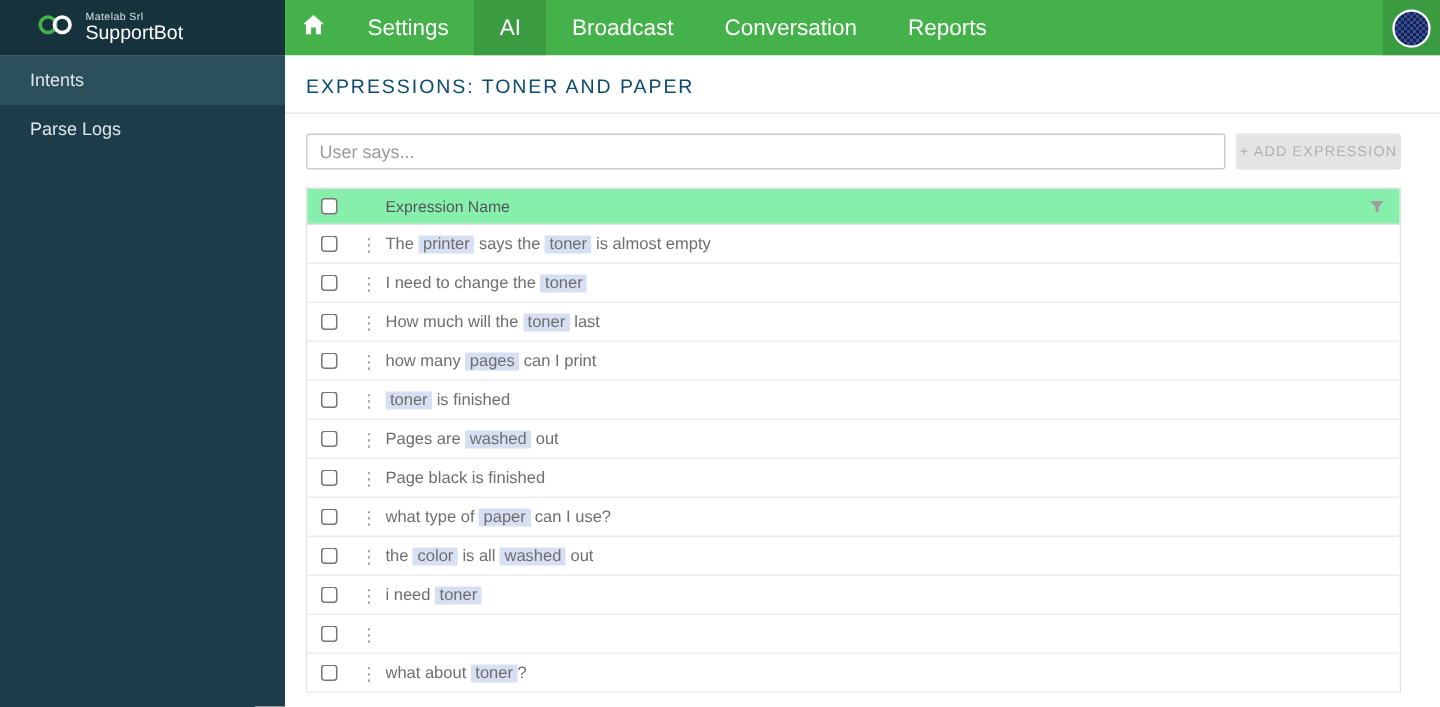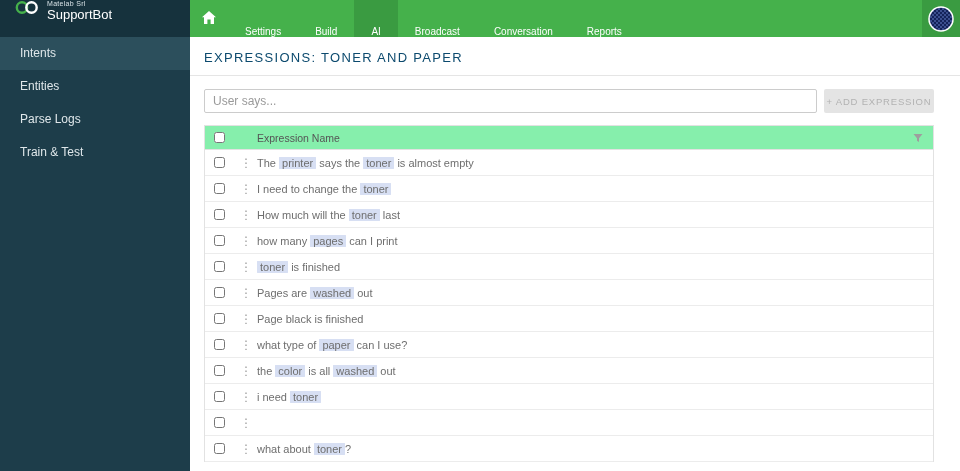--- a/index.html
+++ b/index.html
@@ -1,27 +1,27 @@
 <!DOCTYPE html>
 <html><head>
 <meta charset="utf-8">
 <style>
   * { box-sizing: border-box; margin: 0; padding: 0; }
   html, body { width: 960px; height: 471px; overflow: hidden; }
   body { font-family: "Liberation Sans", sans-serif; background: #ffffff; position: relative; }
 
   
   .topbar { position: absolute; top: 0; left: 0; width: 960px; height: 37px; display: flex; }
-  .brand { width: 190px; height: 37px; background: #16323d; color: #fff; display: flex; align-items: flex-start; padding-left: 14px; gap: 7px; flex-shrink: 0; }
+  .brand { width: 190px; height: 37px; background: #16323d; color: #fff; display: flex; align-items: center; padding-left: 24px; gap: 7px; flex-shrink: 0; }
   .brand-text { display: flex; flex-direction: column; line-height: 1.1; }
   .brand-company { font-size: 7px; color: #d7e2e6; letter-spacing: .3px; }
   .brand-product { font-size: 13px; color: #ffffff; }
   .nav { flex: 1; background: #45b14b; display: flex; align-items: stretch; color: #fff; }
   .nav-home { width: 38px; display: flex; align-items: center; justify-content: center; cursor: pointer; }
-  .nav-item { padding: 0 17px; display: flex; align-items: flex-end; font-size: 10px; cursor: pointer; }
+  .nav-item { padding: 0 17px; display: flex; align-items: center; font-size: 15px; cursor: pointer; }
   .nav-item.active { background: #3a9b41; }
   .avatar-wrap { margin-left: auto; width: 38px; display: flex; align-items: center; justify-content: center; background: #3a9b41; }
 
   
   .sidebar { position: absolute; top: 37px; left: 0; width: 190px; height: 444px; background: #1d3d4a; }
   .side-item { height: 33px; line-height: 33px; padding-left: 20px; color: #dfe7ea; font-size: 12px; cursor: pointer; }
   .side-item.active { background: #2c4f5c; }
 
   
   .main { position: absolute; top: 37px; left: 190px; width: 770px; height: 434px; background: #fff; }
@@ -64,23 +64,20 @@
     <div class="nav-home">
       <span>
         <svg width="14" height="13" viewBox="0 0 14 13">
           <path d="M7 0 L14 6.2 H12 V13 H8.6 V8.4 H5.4 V13 H2 V6.2 H0 Z" fill="#ffffff"></path>
         </svg>
       </span>
     </div>
     <div class="nav-item">
         <span>Settings</span>
       </div>
-    <div class="nav-item">
-        <span>Build</span>
-      </div>
     <div class="nav-item active">
         <span>AI</span>
       </div>
     <div class="nav-item">
         <span>Broadcast</span>
       </div>
     <div class="nav-item">
         <span>Conversation</span>
       </div>
     <div class="nav-item">
@@ -96,23 +93,21 @@
           </pattern>
         </defs>
         <circle cx="13" cy="13" r="12" fill="url(#avpat)" stroke="#ffffff" stroke-width="1.5"></circle>
       </svg>
     </div>
   </div>
 </div>
 
 <div class="sidebar">
   <div class="side-item active"><span>Intents</span></div>
-  <div class="side-item"><span>Entities</span></div>
   <div class="side-item"><span>Parse Logs</span></div>
-  <div class="side-item"><span>Train &amp; Test</span></div>
 </div>
 
 <div class="main">
   <div class="page-header">
     <div class="page-title">EXPRESSIONS: TONER AND PAPER</div>
   </div>
 
   <div class="controls">
     <input class="user-says" type="text" placeholder="User says..." style="">
     <button class="add-btn">+ ADD EXPRESSION</button>

